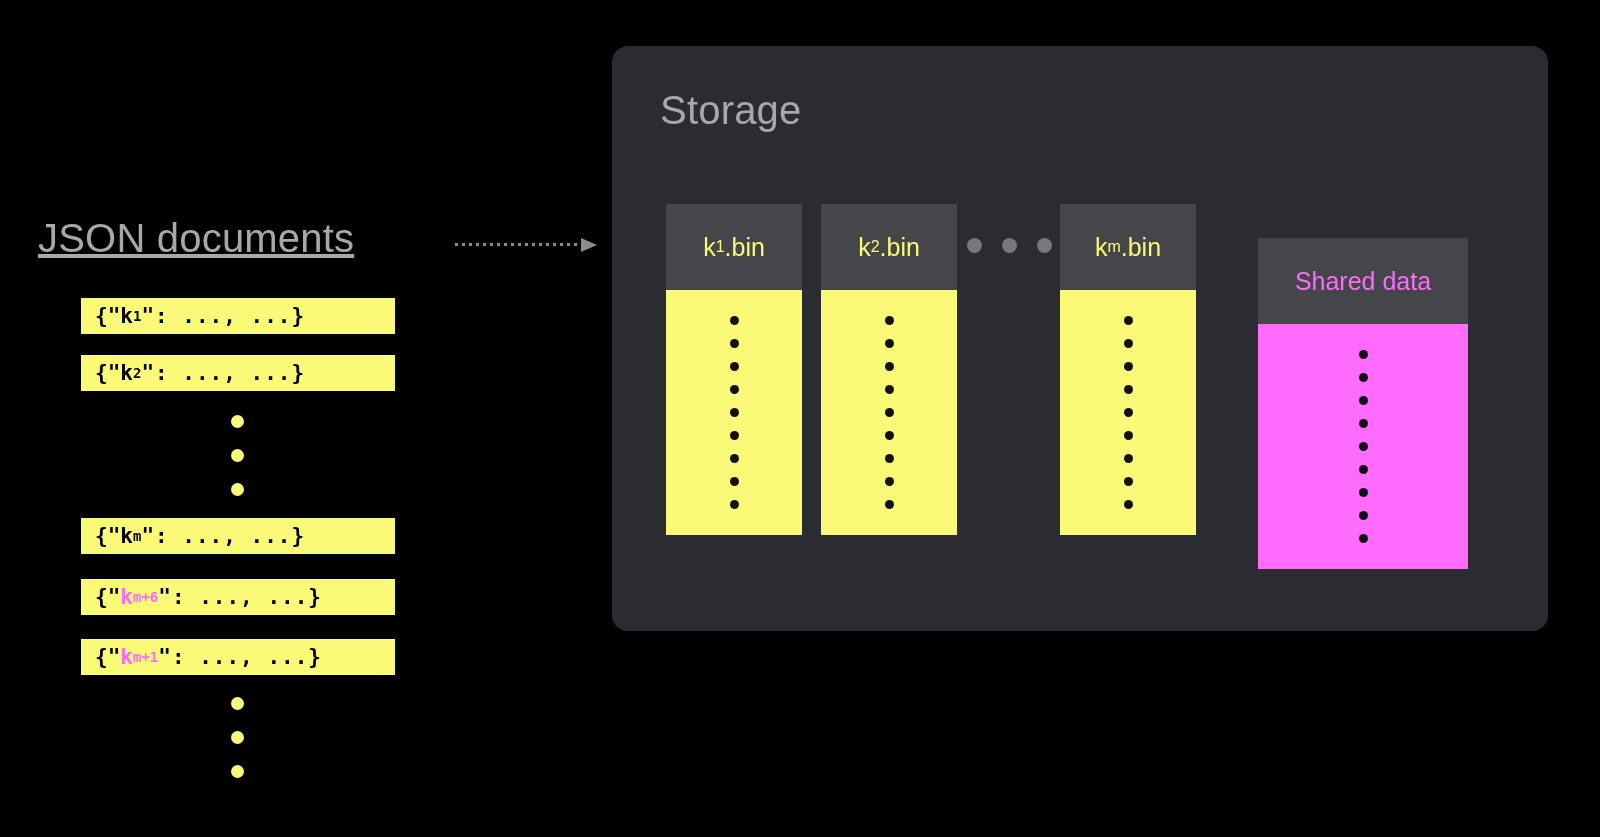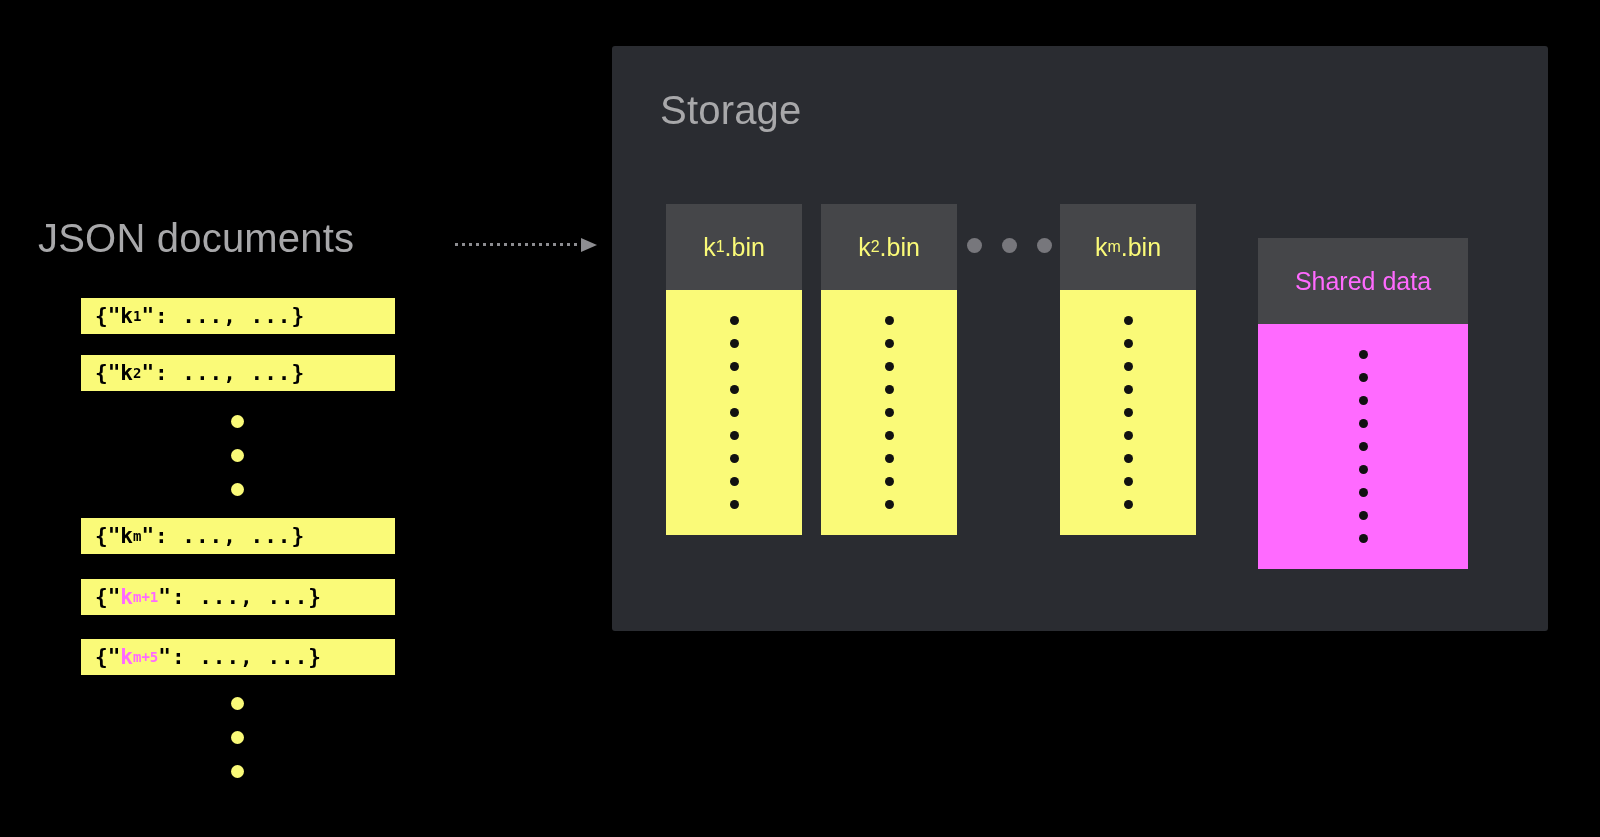--- a/index.html
+++ b/index.html
@@ -24,20 +24,21 @@
 
   .docs-title {
     position: absolute;
     left: 38px;
     top: 216px;
     font-size: 40px;
     font-weight: 400;
     color: #a8a8aa;
     letter-spacing: 0.2px;
     white-space: nowrap;
+    text-decoration: underline;
   }
 
   .doc-box {
     position: absolute;
     left: 81px;
     width: 314px;
     height: 36px;
     background: #FAFA78;
     display: flex;
     align-items: center;
@@ -99,21 +100,21 @@
 
   
 
   .storage-panel {
     position: absolute;
     left: 612px;
     top: 46px;
     width: 936px;
     height: 585px;
     background: #2a2c31;
-    border-radius: 3px;
+    border-radius: 16px;
     padding-left: 38px;
   }
 
   .storage-title {
     position: absolute;
     left: 48px;
     top: 42px;
     font-size: 40px;
     font-weight: 400;
     color: #a8a8aa;
@@ -208,28 +209,28 @@
   <div class="doc-box" style="top:518px">
     <span>{"</span>
       <span>k</span>
       <span class="sub">m</span>
       <span class="dim">": ...,  ...}</span>
   </div>
 
   <div class="doc-box" style="top:579px">
     <span>{"</span>
       <span class="keypink">k</span>
+      <span class="sub keypink">m+6</span>
+      <span class="dim">": ...,  ...}</span>
+  </div>
+
+  <div class="doc-box" style="top:639px">
+    <span>{"</span>
+      <span class="keypink">k</span>
       <span class="sub keypink">m+1</span>
-      <span class="dim">": ...,  ...}</span>
-  </div>
-
-  <div class="doc-box" style="top:639px">
-    <span>{"</span>
-      <span class="keypink">k</span>
-      <span class="sub keypink">m+5</span>
       <span class="dim">": ...,  ...}</span>
   </div>
 
   <div class="vdots" style="left:231px; top:697px; width:13px; height:81px;">
     <span></span>
     <span></span>
     <span></span>
   </div>
 
   <div class="arrow-wrap">

